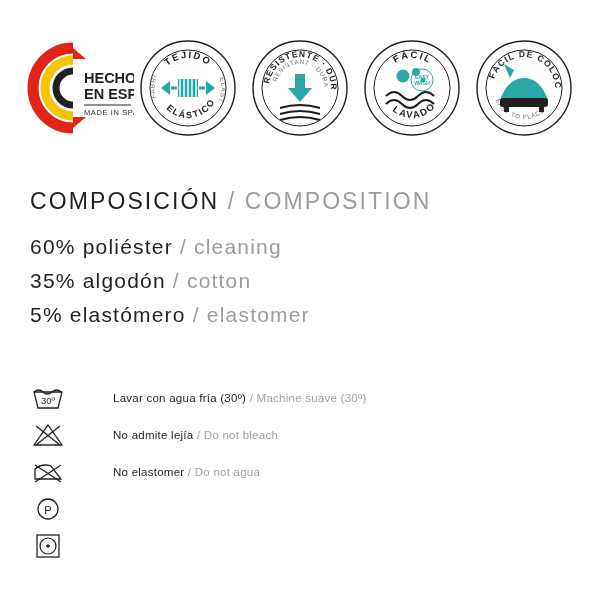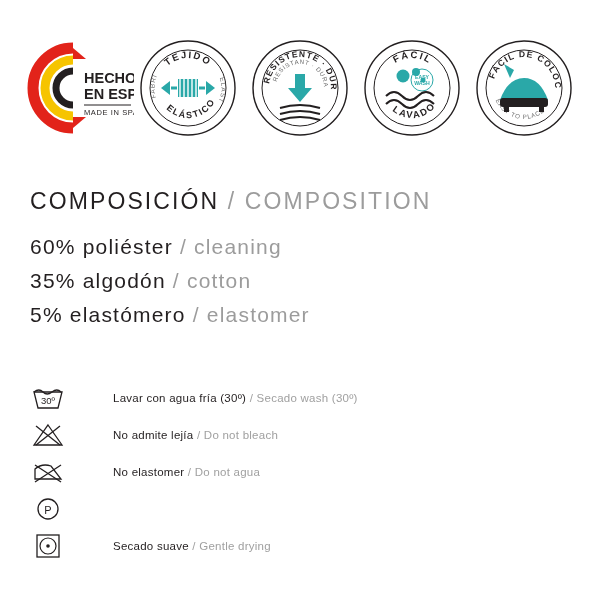--- a/index.html
+++ b/index.html
@@ -282,21 +282,21 @@
       <div class="care-icon">
         <svg width="34" height="26" viewBox="0 0 34 26" xmlns="http://www.w3.org/2000/svg">
           <path d="M3,7 L31,7 L27,23 L7,23 Z" fill="none" stroke="#231f20" stroke-width="1.3"></path>
           <path d="M3,7 q5,-4 9,0 t9,0 t9,0" fill="none" stroke="#231f20" stroke-width="1.3"></path>
           <text x="17" y="19" text-anchor="middle" font-family="Liberation Sans, sans-serif" font-size="9.5" fill="#231f20">30º</text>
         </svg>
       </div>
       <div class="care-text">
         <span class="es">Lavar con agua fría (30º)</span>
         <span class="sep">/</span>
-        <span class="en">Secado wash (30º)</span>
+        <span class="en">Machine suave (30º)</span>
       </div>
     </div>
 
     <div class="care-row">
       <div class="care-icon">
         <svg width="34" height="26" viewBox="0 0 34 26" xmlns="http://www.w3.org/2000/svg">
           <path d="M17,3 L31,23 L3,23 Z" fill="none" stroke="#231f20" stroke-width="1.3"></path>
           <line x1="5" y1="4" x2="29" y2="23" stroke="#231f20" stroke-width="1.3"></line>
           <line x1="29" y1="4" x2="5" y2="23" stroke="#231f20" stroke-width="1.3"></line>
         </svg>
@@ -333,21 +333,16 @@
     </div>
 
     <div class="care-row">
       <div class="care-icon">
         <svg width="34" height="26" viewBox="0 0 34 26" xmlns="http://www.w3.org/2000/svg">
           <rect x="6" y="2" width="22" height="22" fill="none" stroke="#231f20" stroke-width="1.3"></rect>
           <circle cx="17" cy="13" r="8" fill="none" stroke="#231f20" stroke-width="1.2"></circle>
           <circle cx="17" cy="13" r="1.8" fill="#231f20"></circle>
         </svg>
       </div>
-      <div class="care-text">
-        <span class="es">Secado suave</span>
-        <span class="sep">/</span>
-        <span class="en">Gentle drying</span>
-      </div>
     </div>
 
   </div>
 </div>
 
 </body></html>

